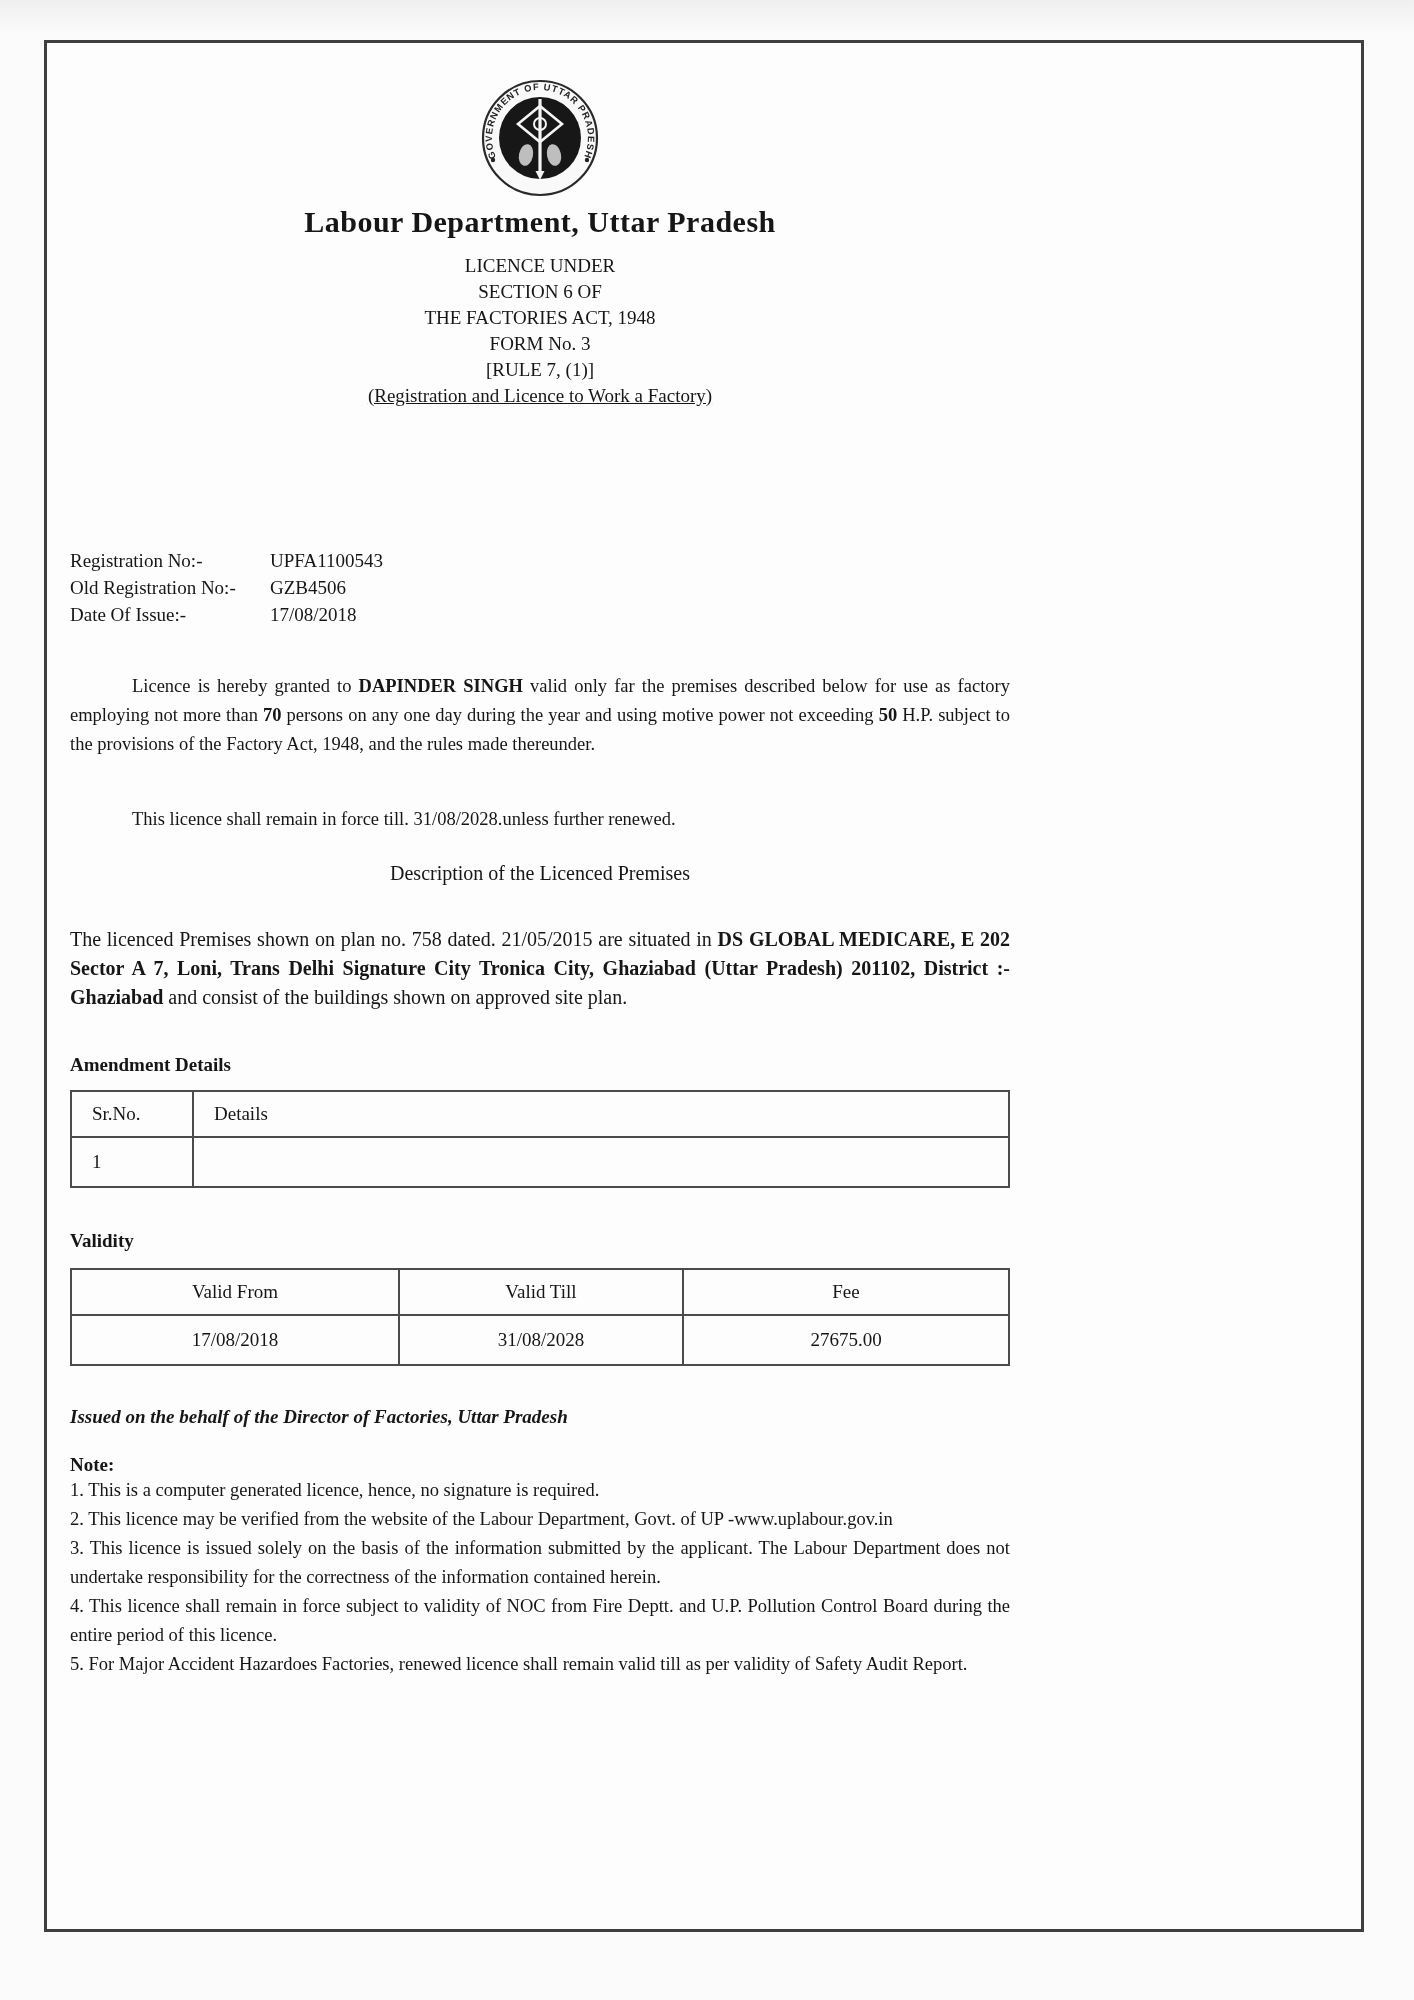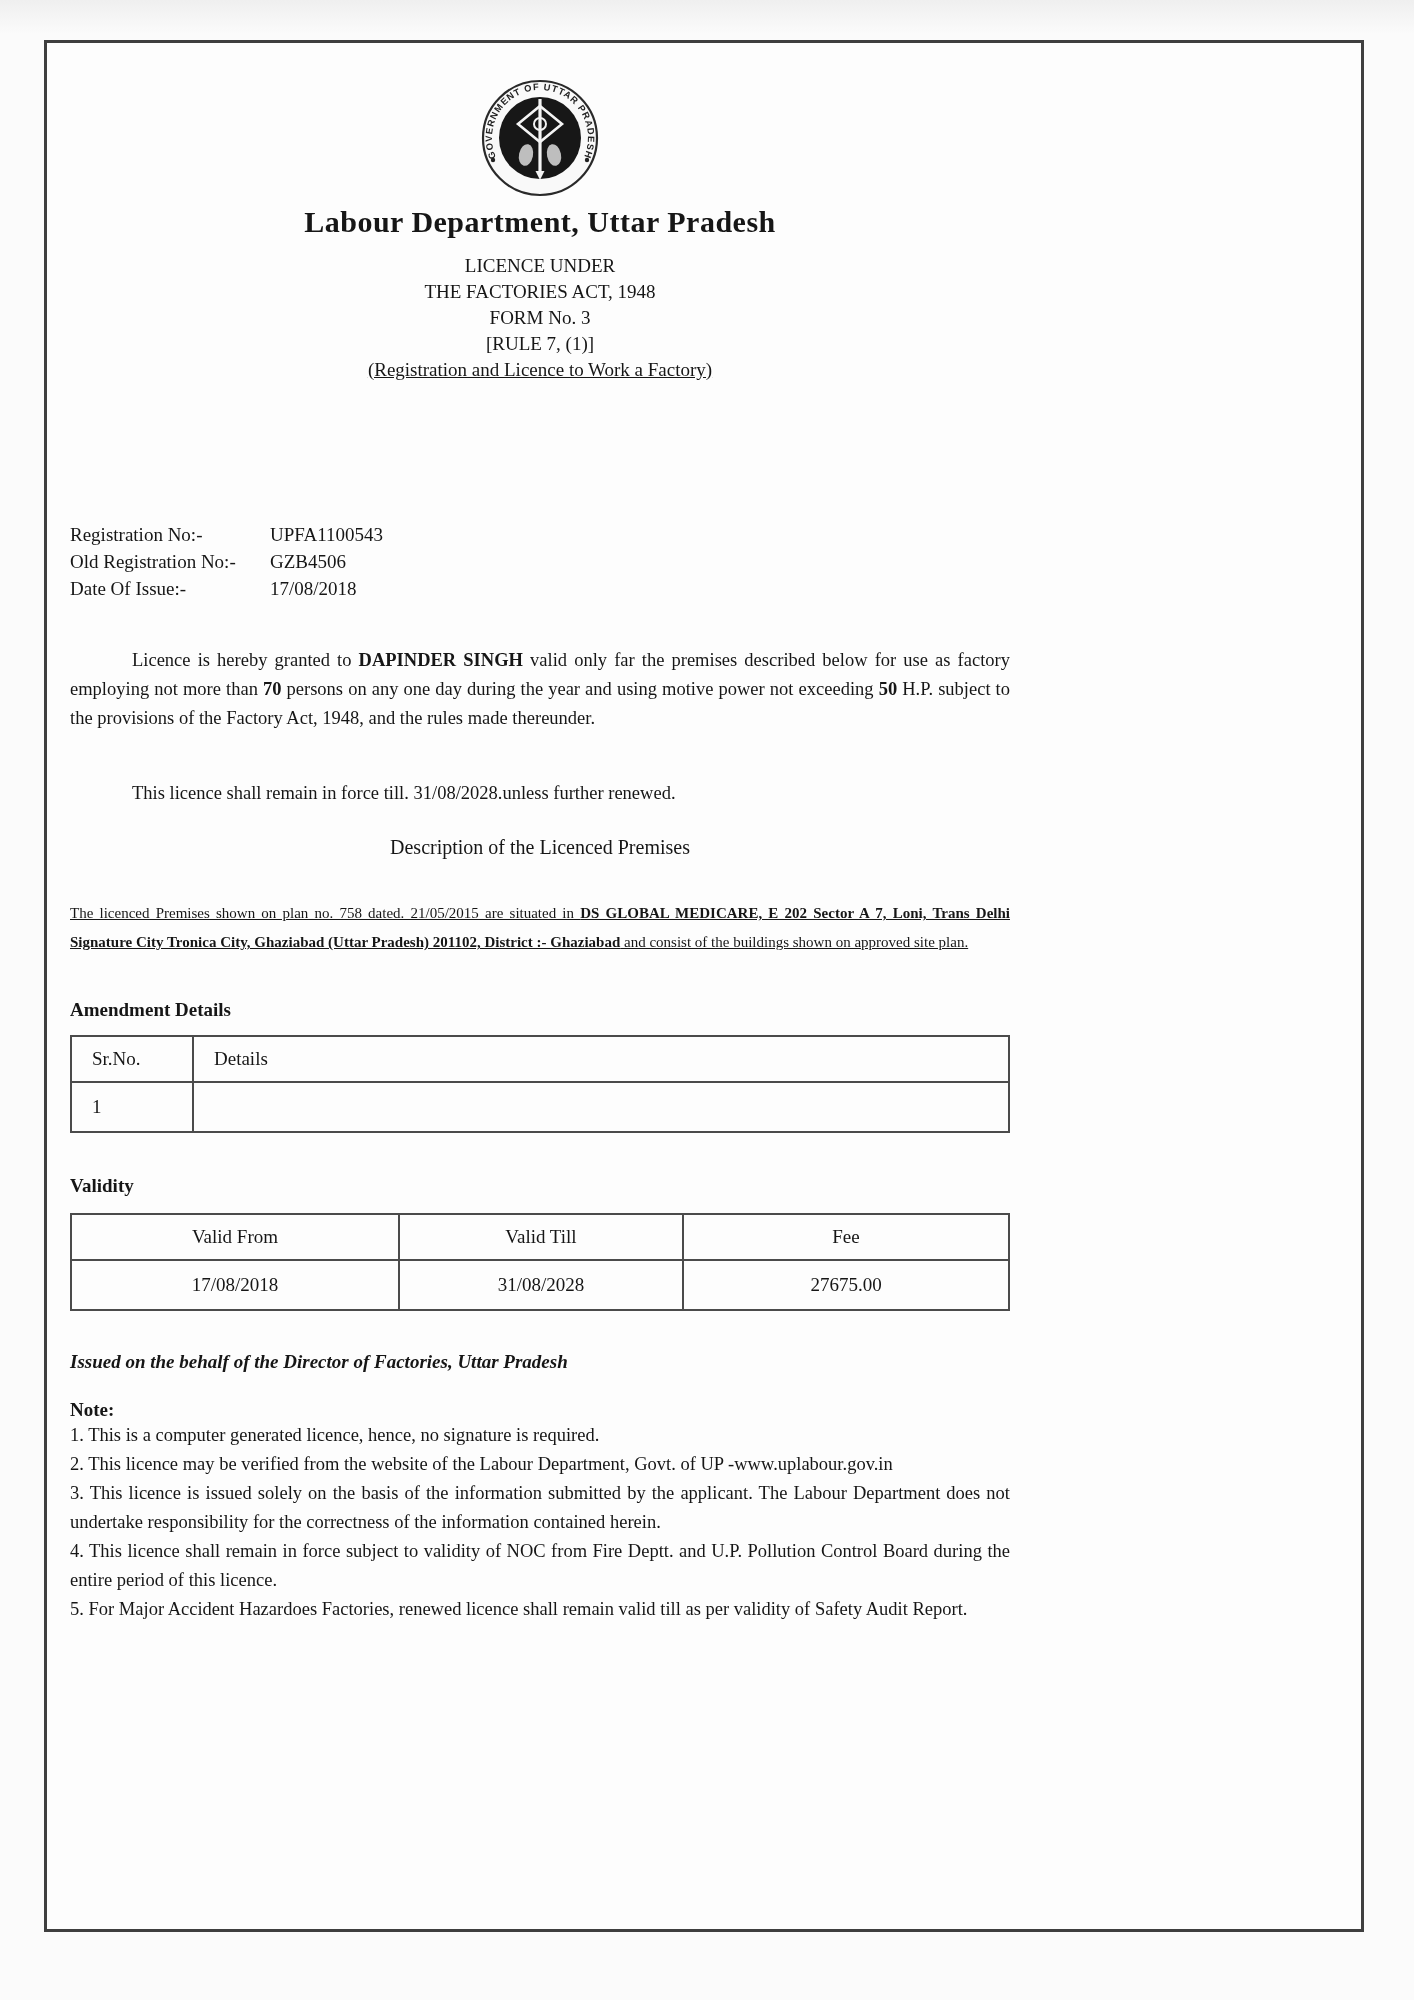--- a/index.html
+++ b/index.html
@@ -39,21 +39,21 @@
   .reg-value{flex:1;}
   .grant-par{
     margin:0;margin-top:44px;
     font-size:18.5px;line-height:29px;
     text-align:justify;text-indent:62px;
   }
   .force-line{margin-top:50px;font-size:18.5px;text-indent:62px;}
   .premises-heading{margin-top:32px;text-align:center;font-size:20px;}
   .premises-par{
     margin:0;margin-top:40px;
-    font-size:15px;line-height:29px;text-align:justify;text-decoration:underline;
+    font-size:20px;line-height:29px;text-align:justify;
   }
   .section-heading{margin-top:42px;font-size:19px;font-weight:bold;}
   .v-heading{}
   table{
     border-collapse:collapse;table-layout:fixed;
     width:940px;font-size:19px;
   }
   .amend-table{margin-top:14px;}
   .valid-table{margin-top:16px;}
   th,td{
@@ -103,20 +103,21 @@
           <ellipse cx="45" cy="76" rx="7" ry="11" fill="#dcdcdc" transform="rotate(12 45 76)"></ellipse>
           <ellipse cx="73" cy="76" rx="7" ry="11" fill="#dcdcdc" transform="rotate(-12 73 76)"></ellipse>
         </g>
       </svg>
     </div>
 
     <div class="doc-title">Labour Department, Uttar Pradesh</div>
 
     <div class="subtitle-block">
       <div>LICENCE UNDER</div>
+      <div>SECTION 6 OF</div>
       <div>THE FACTORIES ACT, 1948</div>
       <div>FORM No. 3</div>
       <div>[RULE 7, (1)]</div>
       <div class="subtitle-underline">(Registration and Licence to Work a Factory)</div>
     </div>
 
     <div class="reg-block">
       <div class="reg-row">
         <span class="reg-label">Registration No:-</span>
         <span class="reg-value">UPFA1100543</span>

